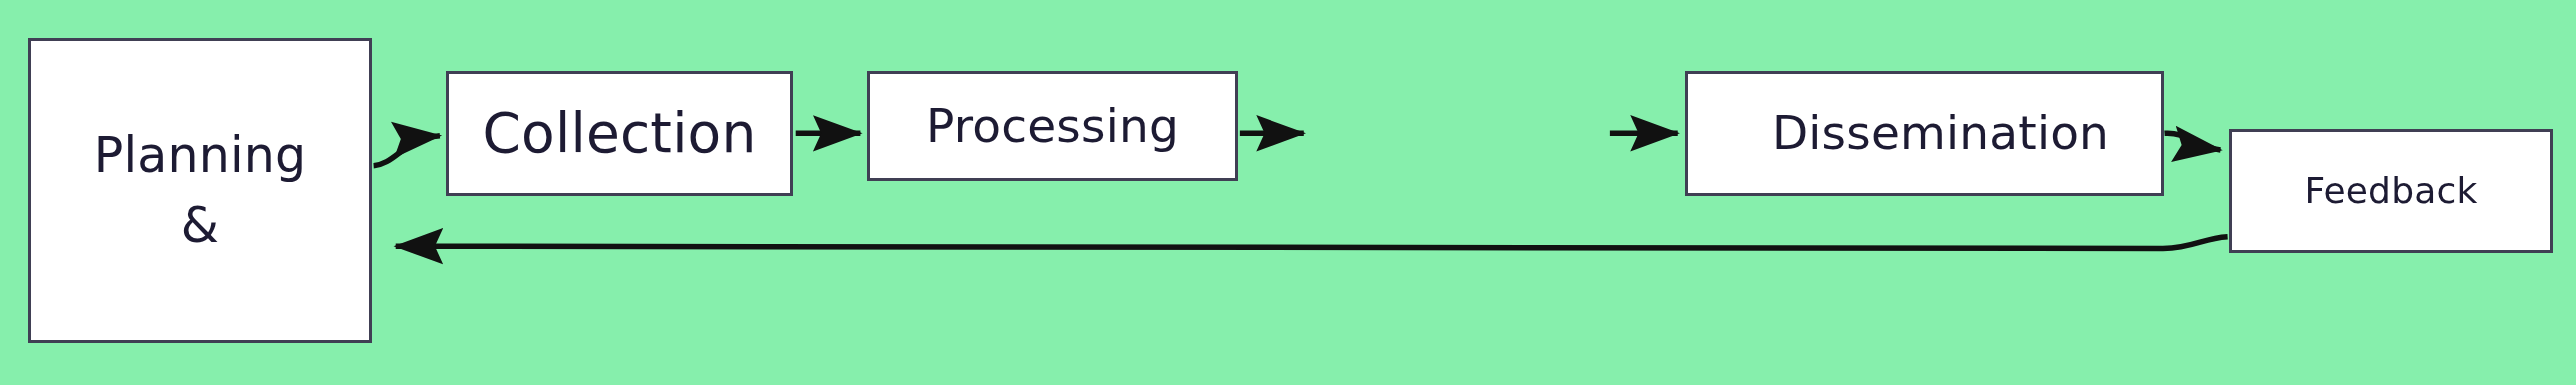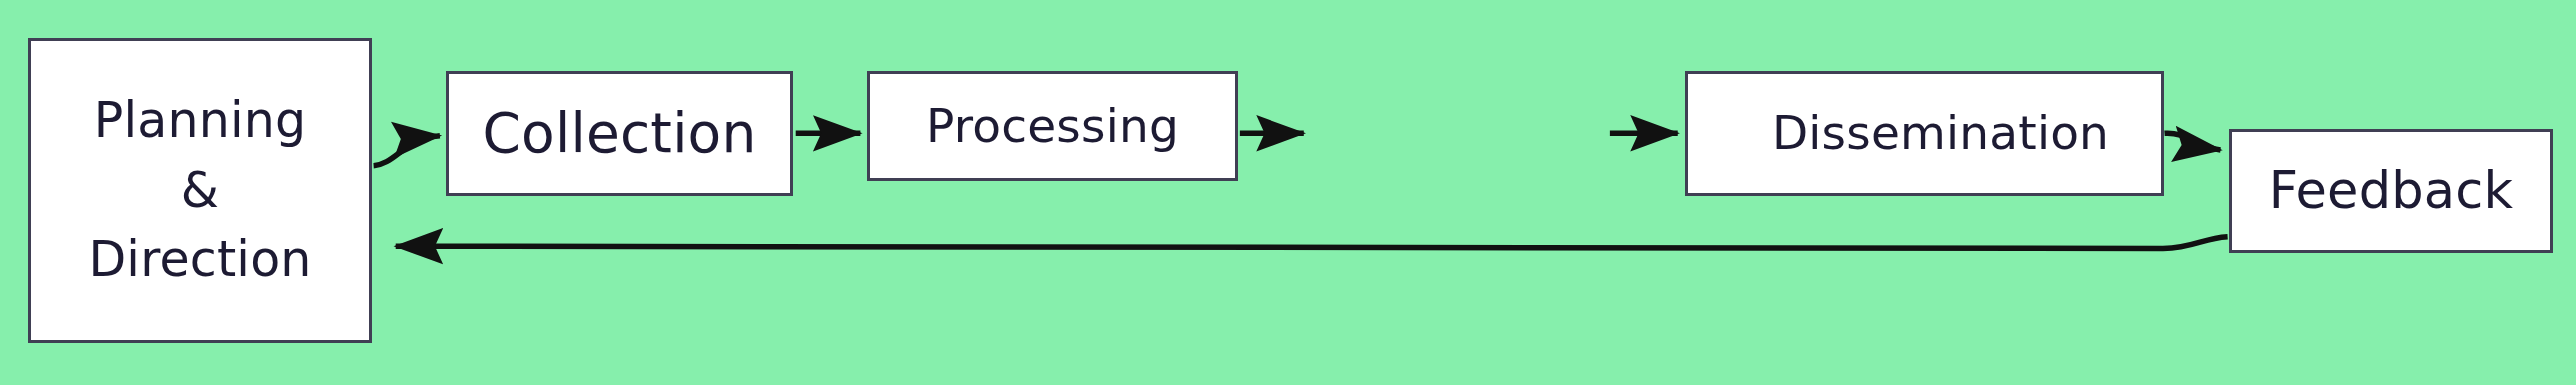--- a/index.html
+++ b/index.html
@@ -66,21 +66,21 @@
     width: 479px;
     height: 125px;
     font-size: 47px;
     padding-left: 32px;
   }
   #node-feedback {
     left: 2229px;
     top: 129px;
     width: 324px;
     height: 124px;
-    font-size: 51px;
+    font-size: 36px;
   }
   #edges {
     position: absolute;
     left: 0;
     top: 0;
     width: 2576px;
     height: 385px;
     pointer-events: none;
   }
 </style>
@@ -105,21 +105,20 @@
     <path d="M 2039 169 L 2125 169" fill="none" stroke="#111111" stroke-width="7" marker-end="url(#arrowhead)"></path>
 
     <path d="M 2742 169 C 2770 167 2782 186 2813 190" fill="none" stroke="#111111" stroke-width="7" marker-end="url(#arrowhead)"></path>
 
     <path d="M 2822 300 C 2790 302 2780 314 2740 315 L 500 312" fill="none" stroke="#111111" stroke-width="7" marker-end="url(#arrowhead)"></path>
   </svg>
 
   <div class="node" id="node-planning">
     <span class="line">Planning</span>
     <span class="line">&amp;</span>
-    <span class="line">Direction</span>
   </div>
 
   <div class="node" id="node-collection">
     <span class="line">Collection</span>
   </div>
 
   <div class="node" id="node-processing">
     <span class="line">Processing</span>
   </div>
 

